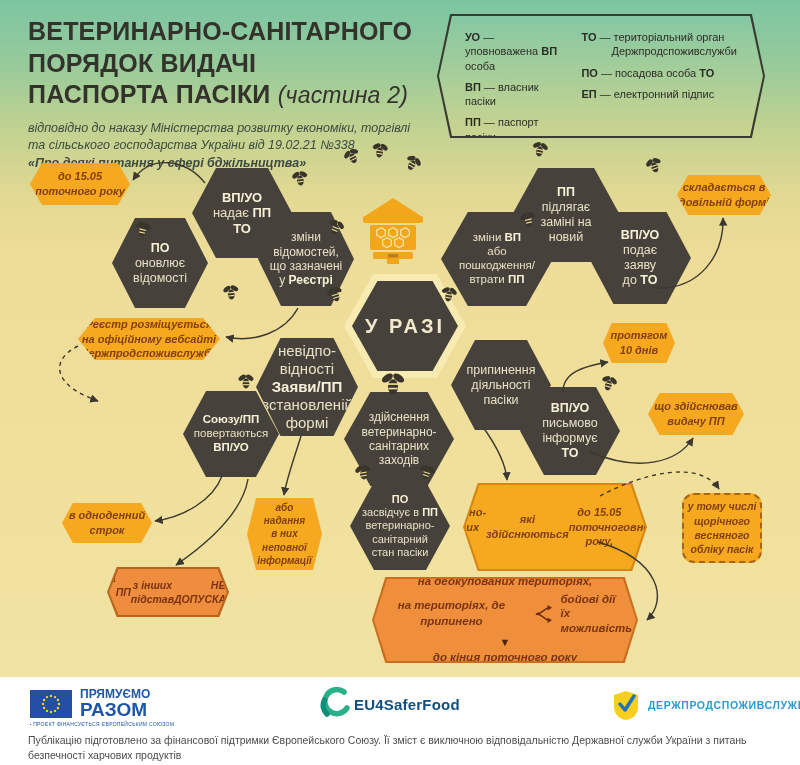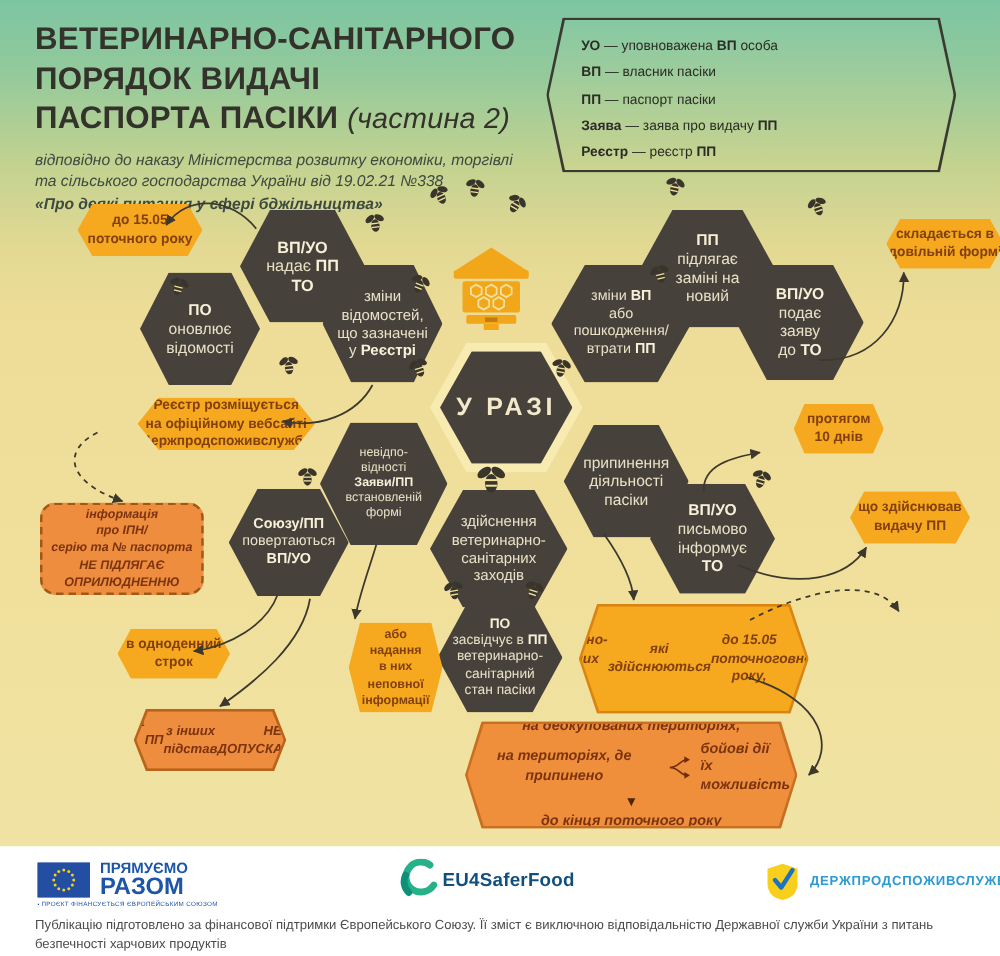--- a/index.html
+++ b/index.html
@@ -23,21 +23,21 @@
   
   .hex{display:flex;align-items:center;justify-content:center;text-align:center;
     clip-path:polygon(24% 0,76% 0,100% 50%,76% 100%,24% 100%,0 50%);
     background:#46413a;color:#e9e1c6;font-size:12.5px;line-height:1.2;}
   .hex .b{font-weight:700;color:#f7f0d8;}
   .halo{clip-path:polygon(24% 0,76% 0,100% 50%,76% 100%,24% 100%,0 50%);background:#f7ebb2;}
   .urazi{font-size:20px;letter-spacing:3px;font-weight:600;color:#f2e9cc;}
   
   .tag{display:flex;align-items:center;justify-content:center;text-align:center;
     clip-path:polygon(12% 0,88% 0,100% 50%,88% 100%,12% 100%,0 50%);
-    background:#f6a81f;color:#82400e;font-weight:700;font-size:11px;line-height:1.32;margin-left:32px;}
+    background:#f6a81f;color:#82400e;font-style:italic;font-weight:700;font-size:11px;line-height:1.32;}
   .p6{clip-path:polygon(6% 0,94% 0,100% 50%,94% 100%,6% 100%,0 50%);}
   .tagb{clip-path:polygon(8% 0,92% 0,100% 50%,92% 100%,8% 100%,0 50%);}
   .tagb .in{position:absolute;inset:2px;clip-path:polygon(8% 0,92% 0,100% 50%,92% 100%,8% 100%,0 50%);
     display:flex;align-items:center;justify-content:center;text-align:center;
     color:#7b3310;font-style:italic;font-weight:700;line-height:1.35;}
   .dashbox{border:2px dashed #9c5a1a;border-radius:12px;background:#ee8d3e;display:flex;align-items:center;justify-content:center;
     text-align:center;color:#7b3310;font-style:italic;font-weight:700;font-size:10.5px;line-height:1.38;box-sizing:border-box;}
   .dashbox.bright{background:#f6a81f;border-color:#a86414;color:#82400e;}
   .deok-row{display:flex;align-items:center;justify-content:center;gap:6px;}
   .deok-opts{display:flex;flex-direction:column;text-align:left;line-height:1.25;}
@@ -72,20 +72,25 @@
   </div>
 
   <div class="abs legend" style="left:437px;top:14px;width:328px;height:124px;">
     <div class="legend-in">
       <div class="col col1">
         <div><span class="b">УО</span><span> — уповноважена </span><span class="b">ВП</span><span> особа</span></div>
         <div><span class="b">ВП</span><span> — власник пасіки</span></div>
         <div><span class="b">ПП</span><span> — паспорт пасіки</span></div>
         <div><span class="b">Заява</span><span> — заява про видачу </span><span class="b">ПП</span></div>
         <div><span class="b">Реєстр</span><span> — реєстр </span><span class="b">ПП</span></div>
+      </div>
+      <div class="col">
+        <div><span class="b">ТО</span><span> — територіальний орган</span><br><span class="ind">Держпродспоживслужби</span></div>
+        <div><span class="b">ПО</span><span> — посадова особа </span><span class="b">ТО</span></div>
+        <div><span class="b">ЕП</span><span> — електронний підпис</span></div>
       </div>
     </div>
   </div>
 
   <svg class="abs" style="left:362px;top:196px;" width="62" height="70" viewBox="0 0 62 70">
     <g fill="#f2a71b">
       <path d="M31,2 L59,20 L3,20 Z"></path>
       <rect x="1" y="20" width="60" height="7" rx="2"></rect>
       <rect x="8" y="29" width="46" height="25" rx="2"></rect>
       <rect x="11" y="56" width="40" height="7" rx="1.5"></rect>
@@ -118,21 +123,21 @@
     </div>
   <div class="abs hex" style="left:589px;top:212px;width:102px;height:92px;">
       <div><span class="b">ВП/УО</span><br><span>подає</span><br><span>заяву</span><br><span>до </span><span class="b">ТО</span></div>
     </div>
 
   <div class="abs halo" style="left:344px;top:274px;width:122px;height:104px;"></div>
   <div class="abs hex urazi" style="left:352px;top:281px;width:106px;height:90px;">
       <div><span>У РАЗІ</span></div>
     </div>
 
-  <div class="abs hex" style="left:256px;top:338px;width:102px;height:98px;font-size:10px;">
+  <div class="abs hex" style="left:256px;top:338px;width:102px;height:98px;font-size:15px;">
       <div><span>невідпо-</span><br><span>відності</span><br><span class="b">Заяви/ПП</span><br><span>встановленій</span><br><span>формі</span></div>
     </div>
   <div class="abs hex" style="left:183px;top:391px;width:96px;height:86px;font-size:11.5px;">
       <div><span class="b">Союзу/ПП</span><br><span>повертаються</span><br><span class="b">ВП/УО</span></div>
     </div>
   <div class="abs hex" style="left:344px;top:392px;width:110px;height:94px;font-size:12px;">
       <div><span>здійснення</span><br><span>ветеринарно-</span><br><span>санітарних</span><br><span>заходів</span></div>
     </div>
   <div class="abs hex" style="left:451px;top:340px;width:100px;height:90px;">
       <div><span>припинення</span><br><span>діяльності</span><br><span>пасіки</span></div>
@@ -145,23 +150,20 @@
     </div>
 
   <div class="abs tag" style="left:30px;top:163px;width:100px;height:42px;">
       <div><span>до 15.05</span><br><span>поточного року</span></div>
     </div>
   <div class="abs tag" style="left:677px;top:175px;width:94px;height:40px;justify-content:center;">
       <div><span>складається в</span><br><span>довільній формі</span></div>
     </div>
   <div class="abs tag" style="left:78px;top:318px;width:142px;height:42px;">
       <div><span class="b">Реєстр</span><span> розміщується</span><br><span>на офіційному вебсайті</span><br><span>Держпродспоживслужби</span></div>
-    </div>
-  <div class="abs dashbox" style="left:32px;top:402px;width:131px;height:74px;font-size:10px;">
-      <div><span>інформація</span><br><span>про ІПН/</span><br><span>серію та № паспорта</span><br><span>НЕ ПІДЛЯГАЄ</span><br><span>ОПРИЛЮДНЕННЮ</span></div>
     </div>
   <div class="abs tag" style="left:603px;top:323px;width:72px;height:40px;">
       <div><span>протягом</span><br><span>10 днів</span></div>
     </div>
   <div class="abs tag" style="left:648px;top:393px;width:96px;height:42px;">
       <div><span>що здійснював</span><br><span>видачу </span><span class="b">ПП</span></div>
     </div>
   <div class="abs tag" style="left:62px;top:503px;width:90px;height:40px;">
       <div><span>в одноденний</span><br><span>строк</span></div>
     </div>
@@ -186,20 +188,23 @@
         <br>
         <span>які здійснюються</span>
         <br>
         <span>до 15.05 поточного року,</span>
         <br>
         <span>вносяться </span>
         <span class="b">ПО</span>
         <span> в додаток до </span>
         <span class="b">ПП</span>
       </div>
+    </div>
+  <div class="abs dashbox bright" style="left:682px;top:493px;width:80px;height:70px;">
+      <div><span>у тому числі</span><br><span>щорічного</span><br><span>весняного</span><br><span>обліку пасік</span></div>
     </div>
 
   <div class="abs tagb p6" style="left:372px;top:577px;width:266px;height:86px;background:#c96f1f;clip-path:polygon(5% 0,95% 0,100% 50%,95% 100%,5% 100%,0 50%);">
     <div class="in" style="background:#ef8f3c;font-size:11.5px;flex-direction:column;gap:2px;clip-path:polygon(5% 0,95% 0,100% 50%,95% 100%,5% 100%,0 50%);">
       <div>на деокупованих територіях,</div>
       <div class="deok-row">
         <span>на територіях, де припинено</span>
         <svg width="22" height="24" viewBox="0 0 22 24">
           <g stroke="#6e2c0c" stroke-width="1.5" fill="none">
             <path d="M1,12 C8,12 9,7 15,5"></path>

